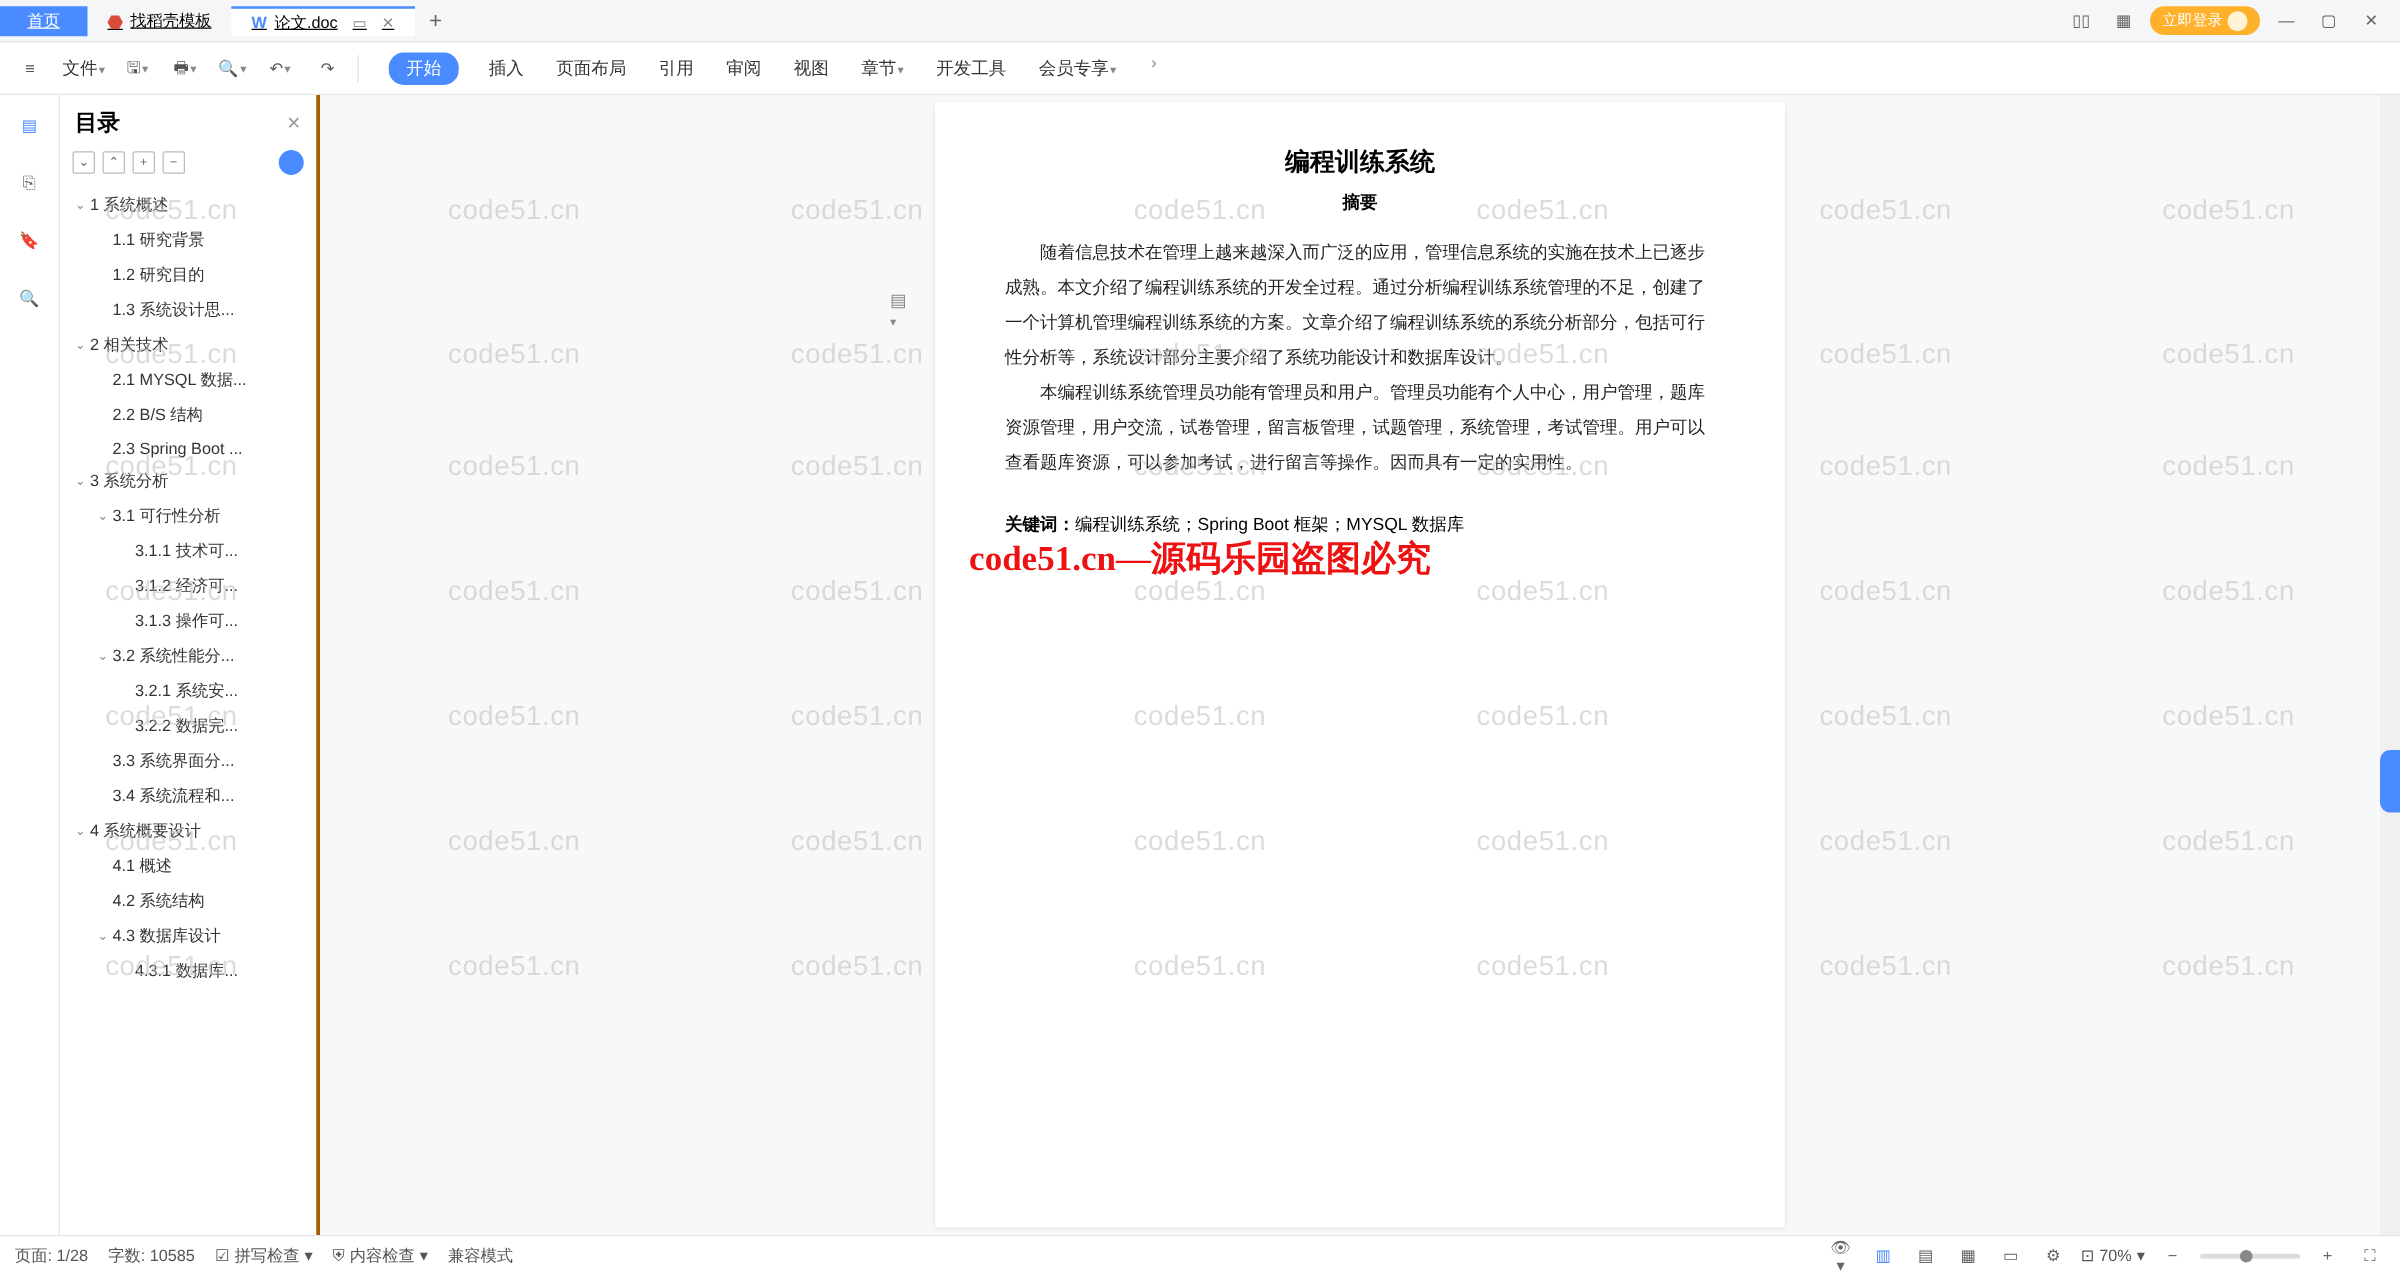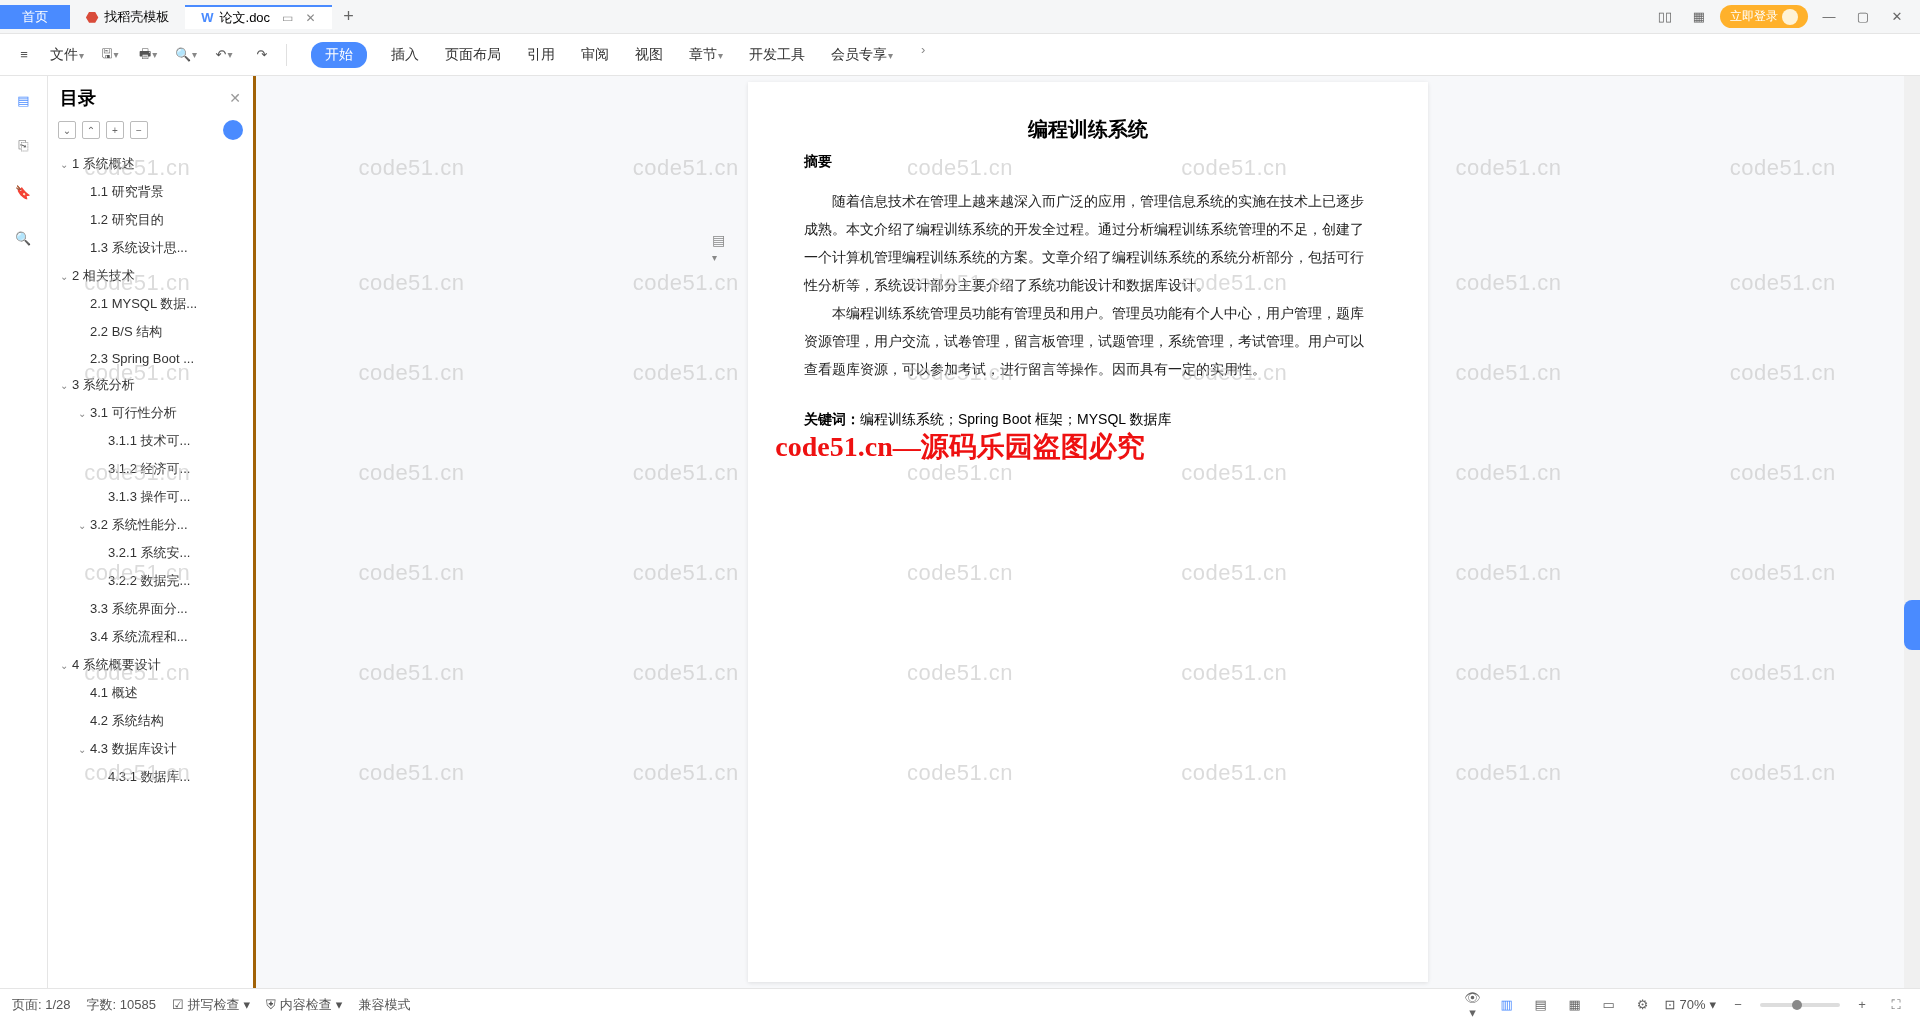--- a/index.html
+++ b/index.html
@@ -1,18 +1,18 @@
 <!DOCTYPE html>
 <html><head>
 <meta charset="utf-8">
 <style>
 * { margin:0; padding:0; box-sizing:border-box; }
 body { font-family:"Microsoft YaHei","PingFang SC",sans-serif; font-size:13px; background:#fff; overflow:hidden; width:1920px; height:1020px; position:relative; }
 .titlebar { height:34px; background:#f5f6f7; display:flex; align-items:center; border-bottom:1px solid #e5e5e5; }
-.tab { height:24px; display:flex; align-items:center; padding:0 16px; gap:6px; font-size:13px; cursor:pointer; }
+.tab { height:24px; display:flex; align-items:center; padding:0 16px; gap:6px; font-size:13px; cursor:pointer;text-decoration:underline; }
 .tab.home { background:#4a8bff; color:#fff; padding:0 22px; }
 .tab.active { background:#fff; border-top:2px solid #4a8bff; }
 .tab-w-icon { color:#d94b3a; font-weight:bold; font-size:14px; }
 .tab-close, .tab-split { color:#888; font-size:12px; margin-left:6px; }
 .tab-plus { width:34px; display:flex; justify-content:center; align-items:center; font-size:18px; color:#666; cursor:pointer; }
 .winctrl { margin-left:auto; display:flex; align-items:center; gap:8px; padding-right:10px; }
 .winctrl .ico { width:26px; height:26px; display:flex; align-items:center; justify-content:center; color:#666; cursor:pointer; }
 .login-btn { background:#ffb12b; color:#fff; border-radius:12px; padding:3px 10px; font-size:12px; display:flex; align-items:center; gap:4px; cursor:pointer; }
 .avatar { width:16px; height:16px; border-radius:50%; background:#fff3d6; }
 .ribbon { height:42px; display:flex; align-items:center; padding:0 10px; gap:10px; border-bottom:1px solid #e5e5e5; }
@@ -39,21 +39,21 @@
 .outline-tools { display:flex; gap:6px; padding:4px 10px 8px; align-items:center; }
 .ot-btn { width:18px; height:18px; border:1px solid #bbb; border-radius:2px; display:flex; align-items:center; justify-content:center; font-size:10px; color:#666; cursor:pointer; }
 .ot-bubble { width:20px; height:20px; border-radius:50%; background:#4a8bff; margin-left:auto; cursor:pointer; }
 .outline-list { flex:1; overflow-y:auto; padding:2px 4px 10px 4px; }
 .ol-item { padding:5px 4px 5px 8px; font-size:13px; color:#333; cursor:pointer; white-space:nowrap; overflow:hidden; text-overflow:ellipsis; display:flex; align-items:center; }
 .ol-chev { width:12px; color:#888; font-size:10px; display:inline-block; }
 .docarea { flex:1; background:#f7f8fa; position:relative; overflow:hidden; }
 .page { width:680px; min-height:900px; background:#fff; margin:6px auto 0; box-shadow:0 1px 4px rgba(0,0,0,.1); padding:34px 56px; position:relative; }
 .page-ctrl { position:absolute; left:-36px; top:150px; display:flex; flex-direction:column; gap:4px; color:#888; font-size:14px; }
 .doc-title { text-align:center; font-size:20px; font-weight:bold; margin-bottom:10px; }
-.doc-sub { font-size:14px; font-weight:bold; margin-bottom:16px; }
+.doc-sub { text-align:center; font-size:14px; font-weight:bold; margin-bottom:16px; }
 .doc-p { font-size:14px; line-height:2; text-indent:2em; color:#222; }
 .doc-kw { font-size:14px; margin-top:28px; }
 .doc-kw b { font-weight:bold; }
 .wm-row { position:absolute; left:0; width:100%; display:flex; justify-content:space-around; color:#bfbfbf; font-size:22px; opacity:.55; font-family:Arial,sans-serif; pointer-events:none; z-index:5; letter-spacing:.5px; }
 .wm-center { position:absolute; left:50%; transform:translateX(-50%); color:#e11; font-size:28px; font-weight:bold; z-index:6; pointer-events:none; white-space:nowrap; font-family:"SimSun",serif; }
 .rightbar { position:absolute; right:0; top:76px; width:16px; height:calc(1020px - 76px - 32px); background:#f0f0f0; }
 .rightbar-btn { position:absolute; right:0; top:600px; width:16px; height:50px; background:#4a8bff; border-radius:8px 0 0 8px; cursor:pointer; z-index:10; }
 .statusbar { position:absolute; bottom:0; left:0; right:0; height:32px; border-top:1px solid #e5e5e5; background:#fff; display:flex; align-items:center; padding:0 12px; gap:16px; font-size:13px; color:#555;text-align:center; }
 .sb-item { display:flex; align-items:center; gap:4px; cursor:pointer; }
 .sb-right { margin-left:auto; display:flex; align-items:center; gap:10px; }

